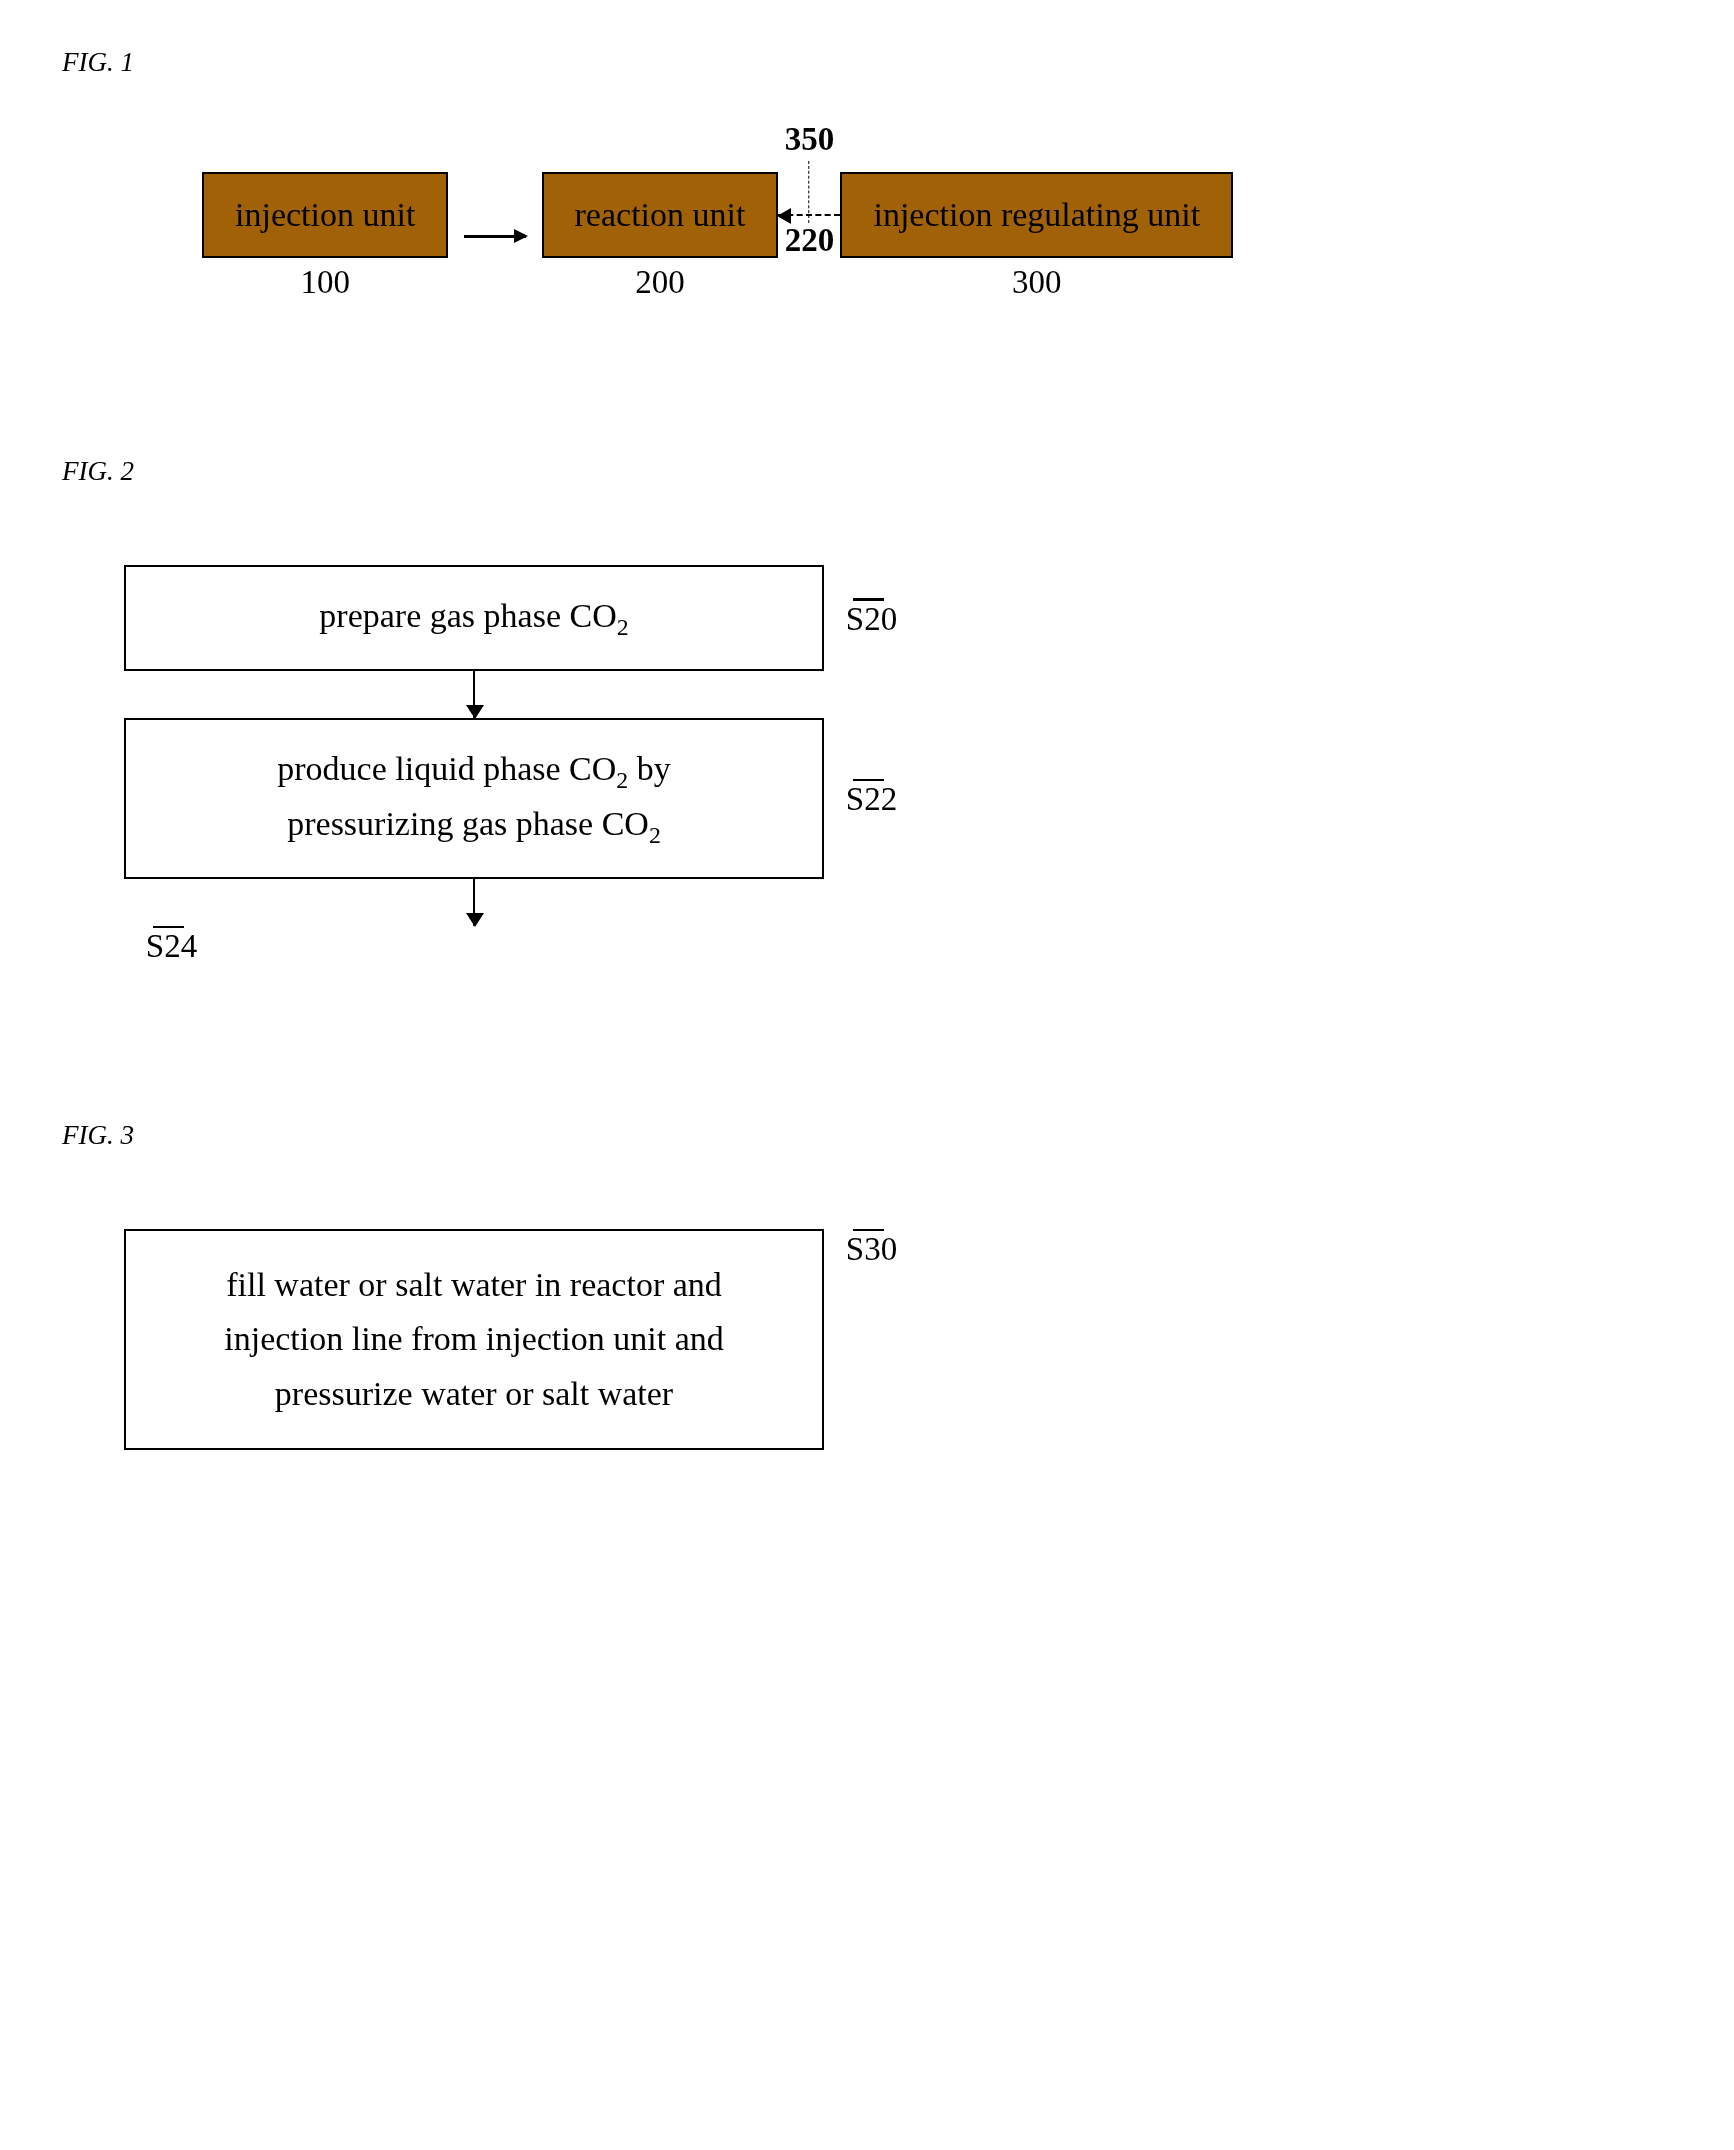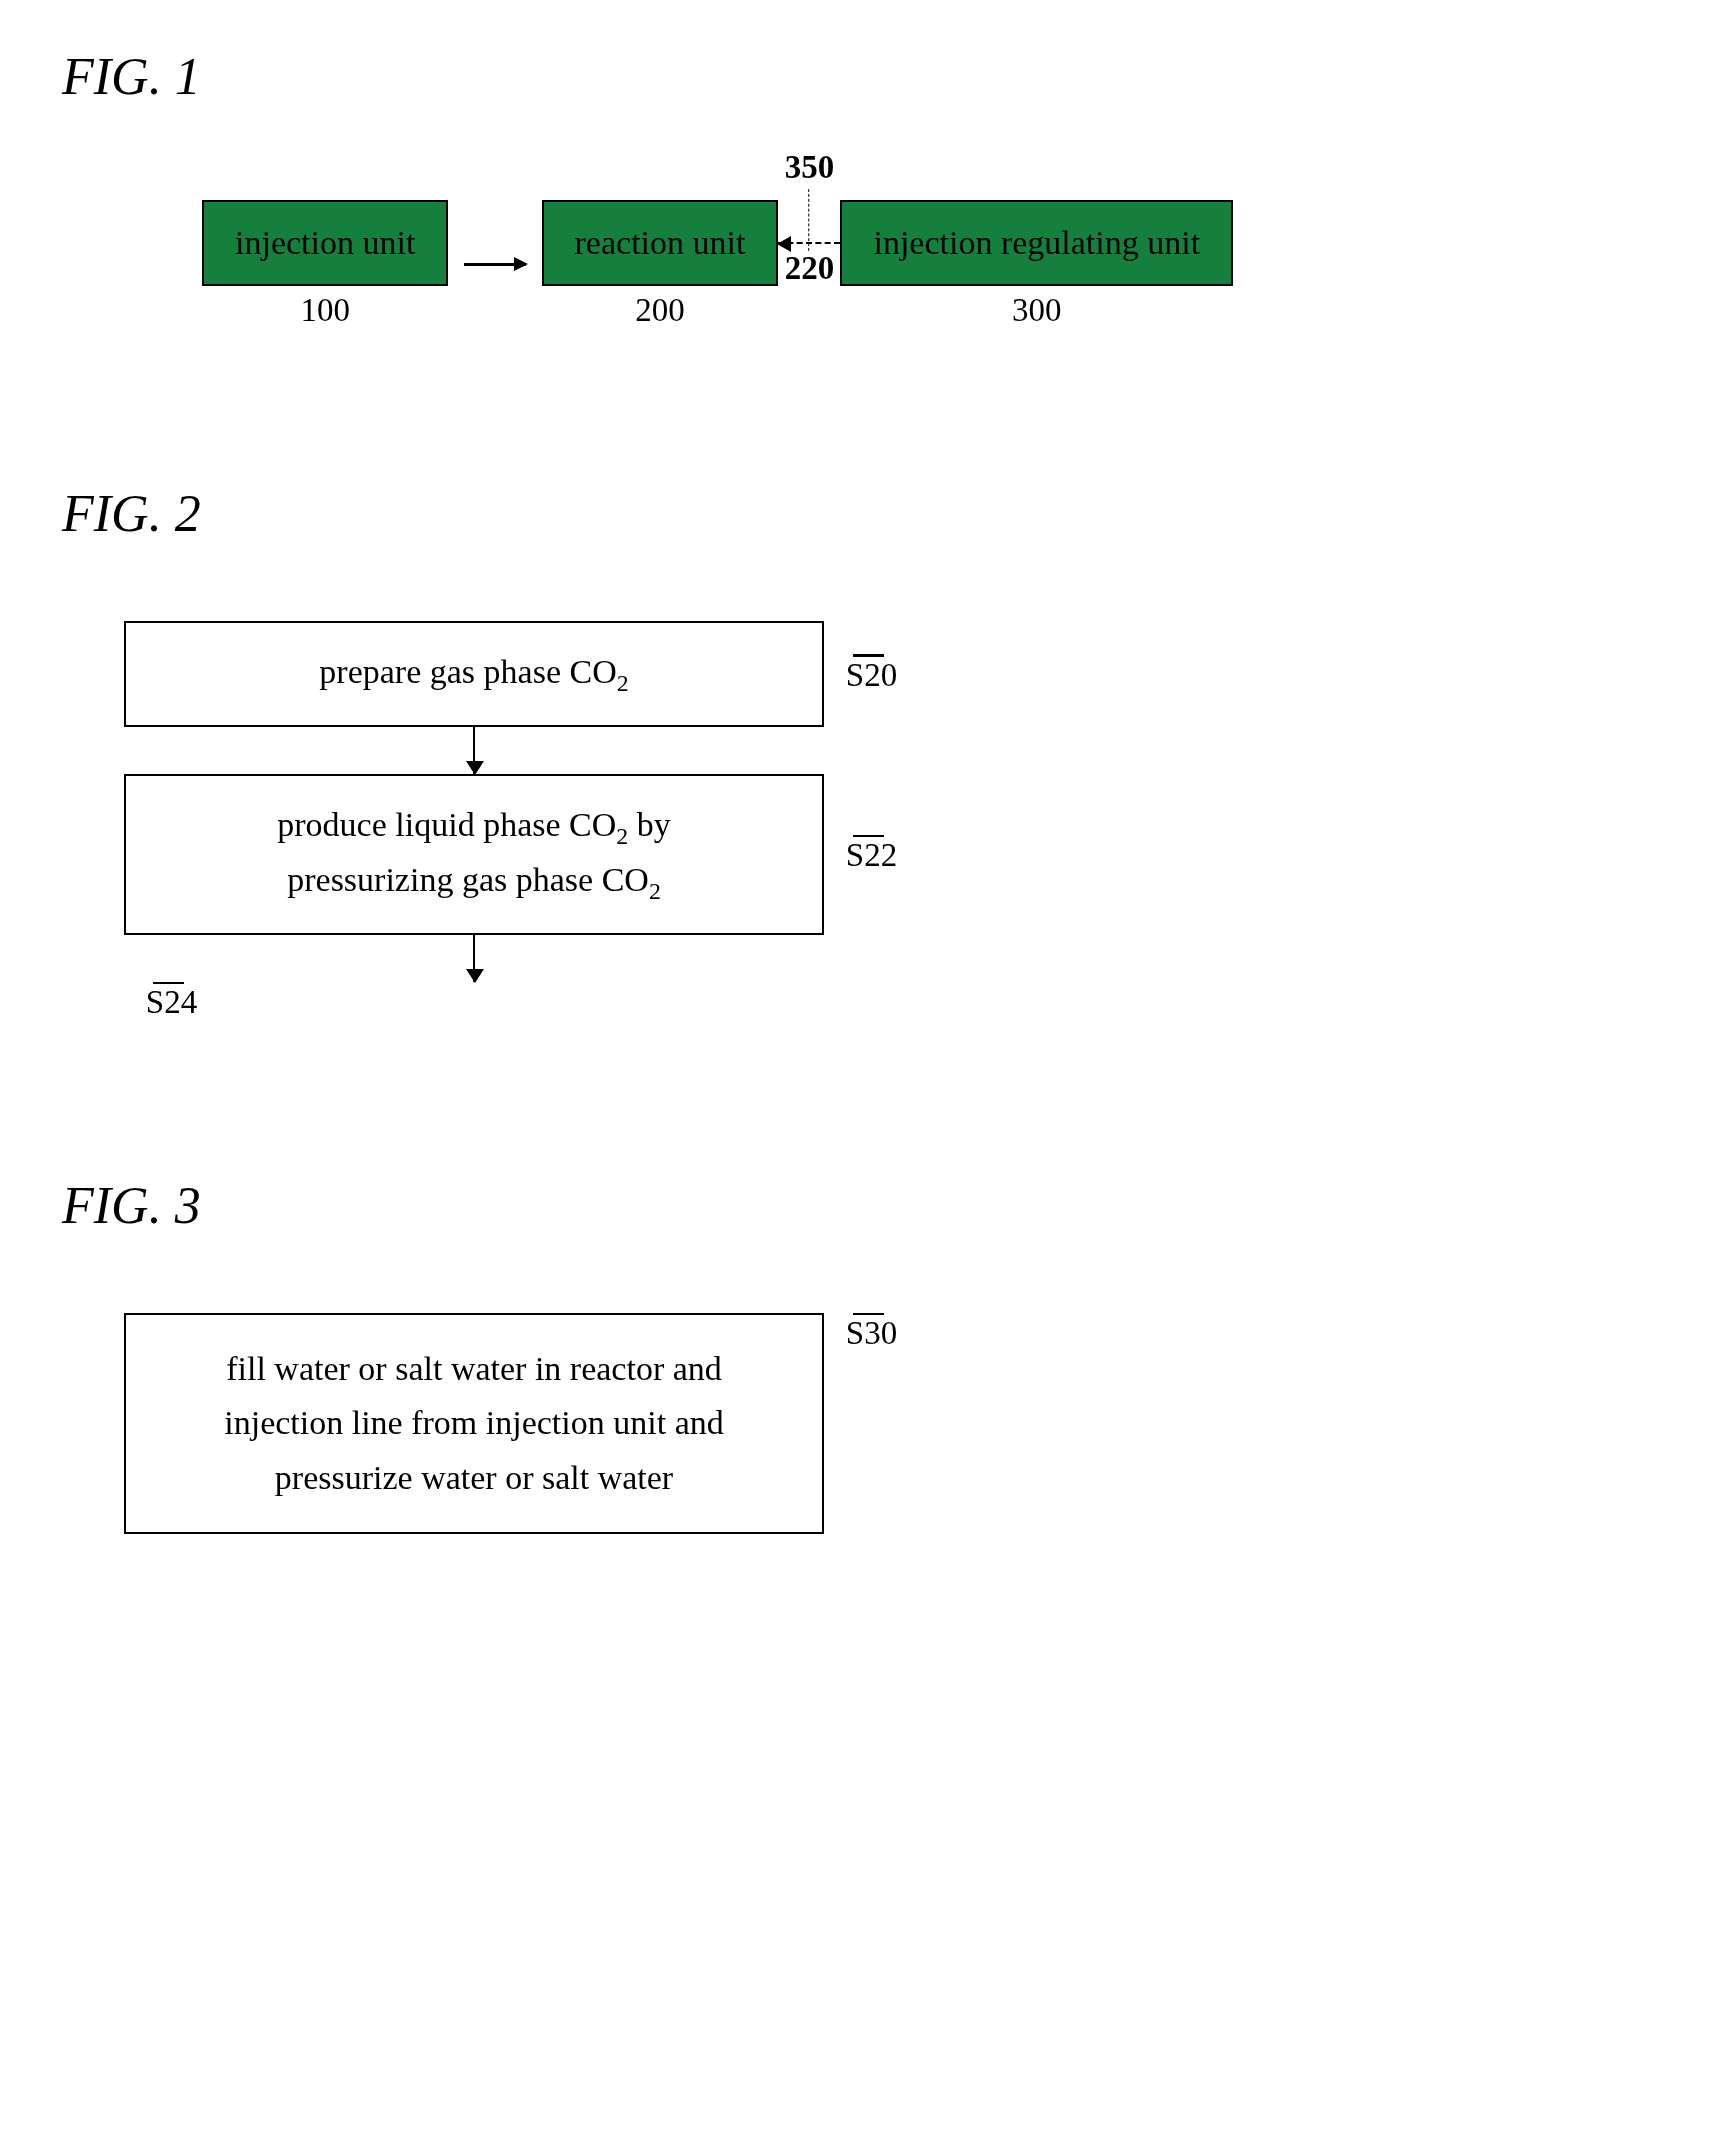--- a/index.html
+++ b/index.html
@@ -11,21 +11,21 @@
     body {
       background: #ffffff;
       font-family: 'Times New Roman', Times, serif;
       width: 1735px;
       min-height: 2151px;
       padding: 47px 62px;
       color: #000000;
     }
 
     .fig-label {
-      font-size: 52px;
+      font-size: 27px;
       font-weight: normal;
       margin-bottom: 47px;
       font-style: italic;
     }
 
     
     .fig1-container {
       margin-bottom: 93px;
     }
 
@@ -34,21 +34,21 @@
       align-items: center;
       padding: 47px 62px 62px 62px;
       position: relative;
     }
 
     .unit-box {
       border: 2.3px solid #000;
       padding: 22px 31px;
       font-size: 34px;
       white-space: nowrap;
-      background: #15803d;
+      background: #a16207;
     }
 
     .fig1-arrow {
       display: flex;
       align-items: center;
       margin: 0 15.6px;
     }
 
     .arrow-line {
       width: 62px;

